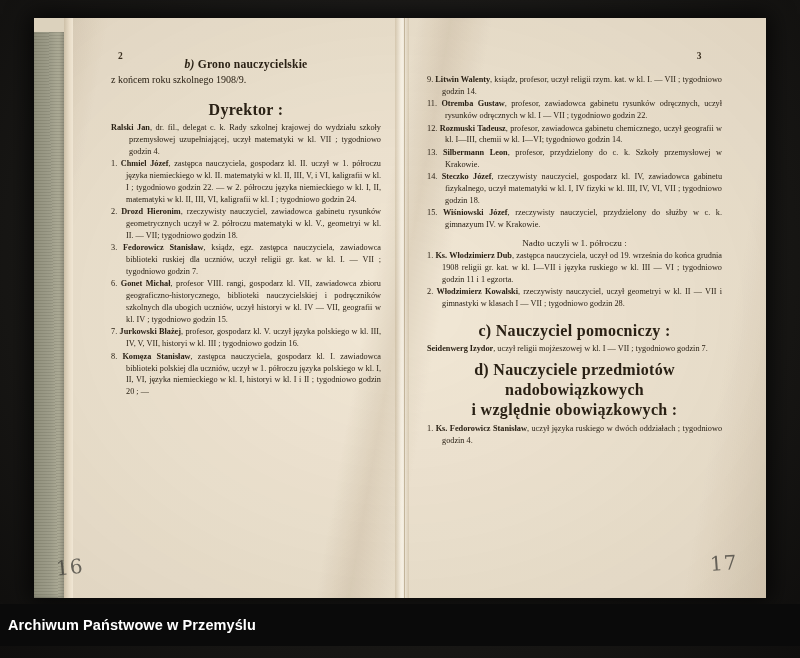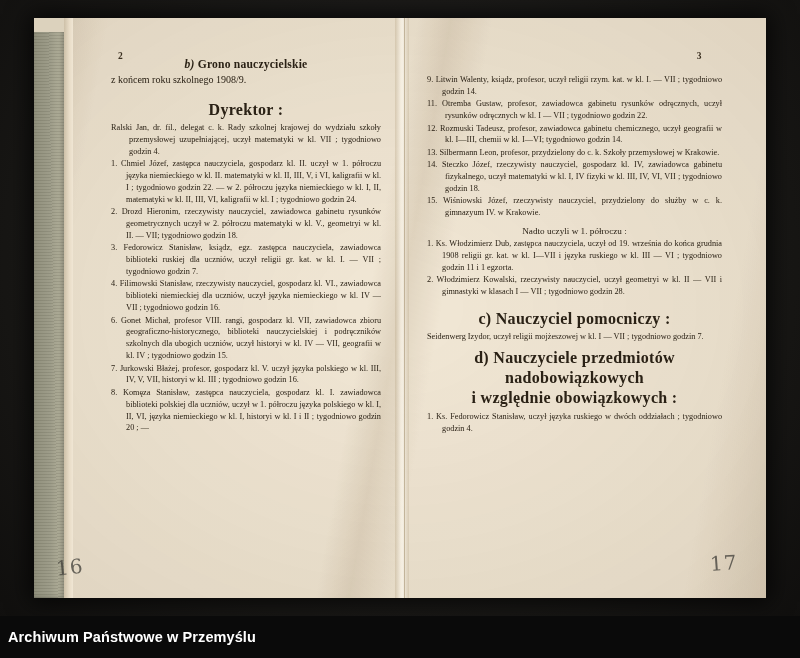--- a/index.html
+++ b/index.html
@@ -105,39 +105,39 @@
   }
   .para{
     font-size:8.25px;line-height:1.44;
     text-align:justify;text-justify:inter-word;
     margin:0 0 0.5px;
     hyphens:manual;
   }
   .para.hang{padding-left:15px;text-indent:-15px;}
   .para.hang2{padding-left:18px;text-indent:-18px;}
   .para.ind{padding-left:15px;}
-  .nm{font-weight:400;}
+  .nm{font-weight:700;}
   .num{font-weight:400;}
 
   
   .pencil{
     position:absolute;
     font-family:"DejaVu Serif", serif;
     font-size:20px;color:#44423c;
     transform:rotate(-6deg);
     opacity:.78;
     font-weight:500;
     letter-spacing:1px;
   }
   .pencil-l{left:56px;top:555px;}
   .pencil-r{left:710px;top:551px;transform:rotate(-4deg);}
 
   
   .banner{
-    position:absolute;left:0;bottom:0;width:800px;height:42px;
+    position:absolute;left:0;bottom:12px;width:800px;height:42px;
     background:#0a0a0a;
     display:flex;align-items:center;
   }
   .banner span{
     color:#ffffff;
     font-family:"Liberation Sans", sans-serif;
     font-size:14.5px;font-weight:700;
     margin-left:8px;letter-spacing:.1px;
   }
 </style>
@@ -171,21 +171,20 @@
 
       <p class="para hang2"><span class="nm">Ralski Jan</span><span>, dr. fil., delegat c. k. Rady szkolnej krajowej do wydziału szkoły przemysłowej uzupełniającej, uczył matematyki w kl. VII ; tygodniowo godzin 4.</span></p>
 
 
       <p class="para hang"><span class="num">1.</span> <span class="nm">Chmiel Józef</span><span>, zastępca nauczyciela, gospodarz kl. II. uczył w 1. półroczu języka niemieckiego w kl. II. matematyki w kl. II, III, V, i VI, kaligrafii w kl. I ; tygodniowo godzin 22. — w 2. półroczu języka niemieckiego w kl. I, II, matematyki w kl. II, III, VI, kaligrafii w kl. I ; tygodniowo godzin 24.</span></p>
 
       <p class="para hang"><span class="num">2.</span> <span class="nm">Drozd Hieronim</span><span>, rzeczywisty nauczyciel, zawiadowca gabinetu rysunków geometrycznych uczył w 2. półroczu matematyki w kl. V., geometryi w kl. II. — VII; tygodniowo godzin 18.</span></p>
 
       <p class="para hang"><span class="num">3.</span> <span class="nm">Fedorowicz Stanisław</span><span>, ksiądz, egz. zastępca nauczyciela, zawiadowca biblioteki ruskiej dla uczniów, uczył religii gr. kat. w kl. I. — VII ; tygodniowo godzin 7.</span></p>
 
-      <p class="para hang"><span class="num">4.</span> <span class="nm">Filimowski Stanisław</span><span>, rzeczywisty nauczyciel, gospodarz kl. VI., zawiadowca biblioteki niemieckiej dla uczniów, uczył języka niemieckiego w kl. IV — VII ; tygodniowo godzin 16.</span></p>
 
 
       <p class="para hang"><span class="num">6.</span> <span class="nm">Gonet Michał</span><span>, profesor VIII. rangi, gospodarz kl. VII, zawiadowca zbioru geograficzno-historycznego, biblioteki nauczycielskiej i podręczników szkolnych dla ubogich uczniów, uczył historyi w kl. IV — VII, geografii w kl. IV ; tygodniowo godzin 15.</span></p>
 
       <p class="para hang"><span class="num">7.</span> <span class="nm">Jurkowski Błażej</span><span>, profesor, gospodarz kl. V. uczył języka polskiego w kl. III, IV, V, VII, historyi w kl. III ; tygodniowo godzin 16.</span></p>
 
       <p class="para hang"><span class="num">8.</span> <span class="nm">Komęza Stanisław</span><span>, zastępca nauczyciela, gospodarz kl. I. zawiadowca biblioteki polskiej dla uczniów, uczył w 1. półroczu języka polskiego w kl. I, II, VI, języka niemieckiego w kl. I, historyi w kl. I i II ; tygodniowo godzin 20 ; —</span></p>
 
     </div>
   </div>

